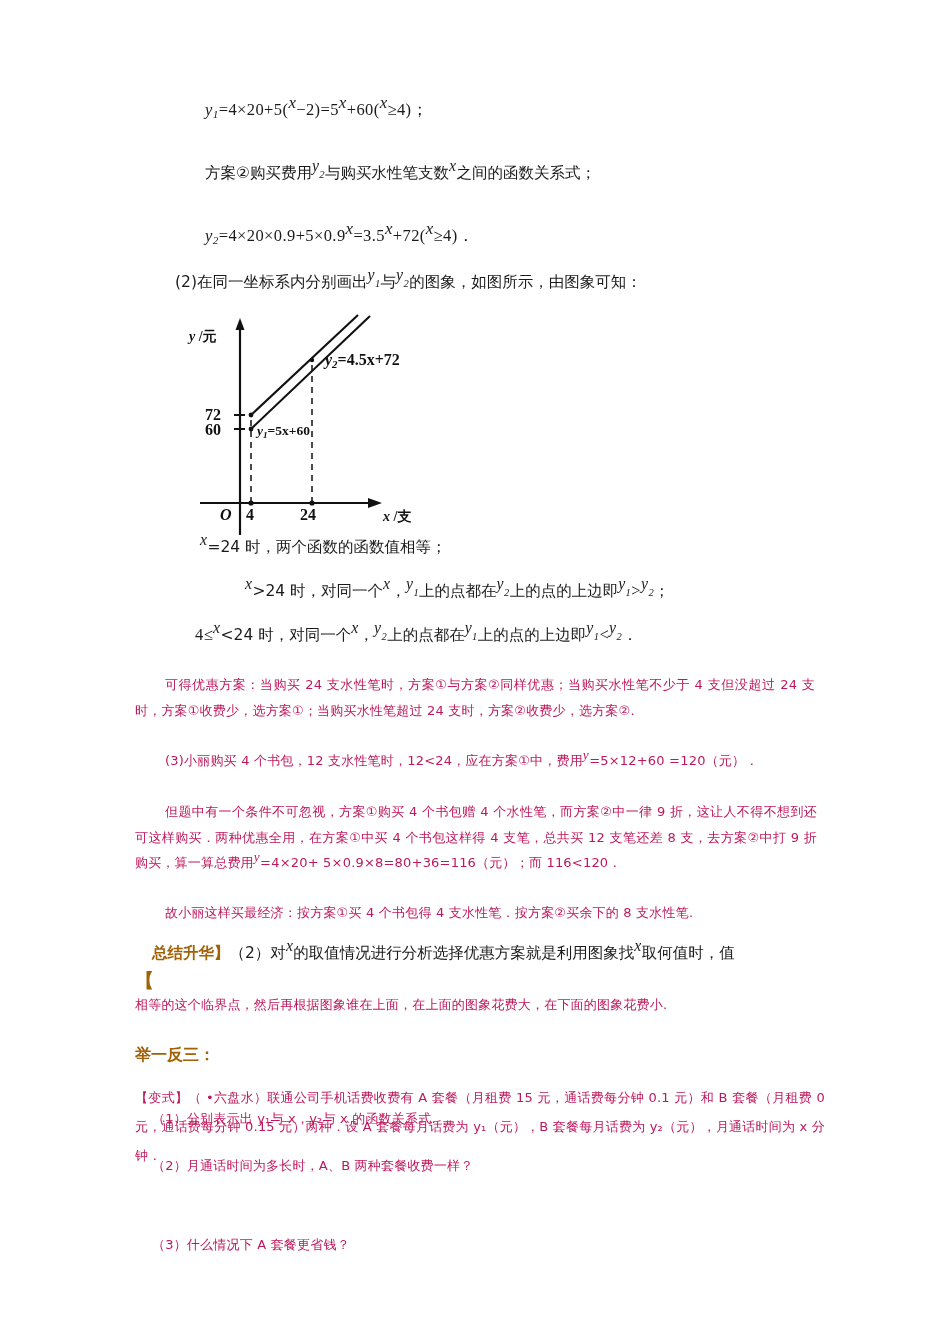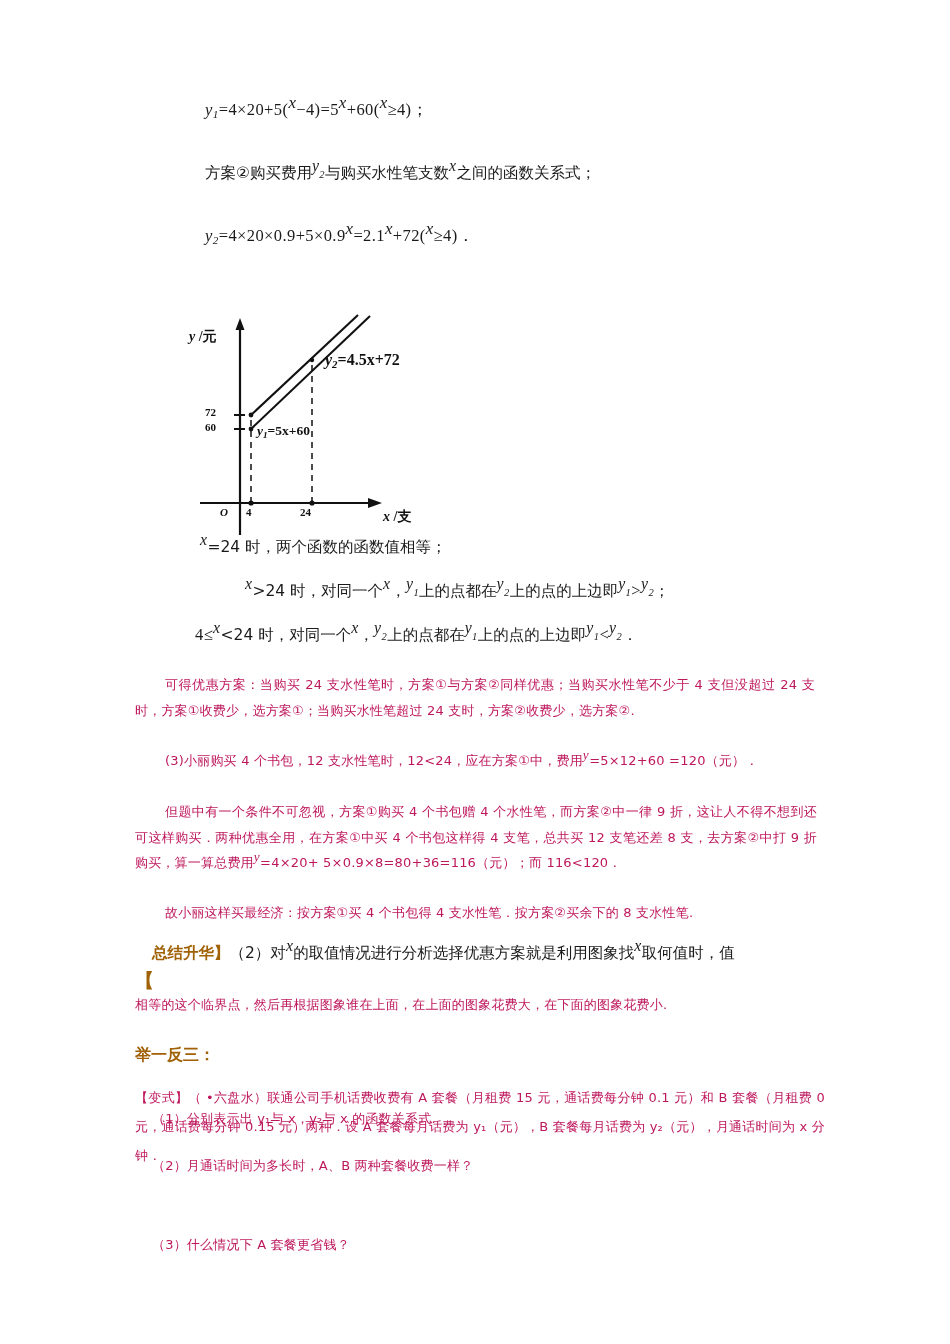--- a/index.html
+++ b/index.html
@@ -82,42 +82,45 @@
     font-family: "Liberation Serif", "DejaVu Serif", serif;
     font-weight: bold;
     font-size: 14px;
     white-space: nowrap;
     color: #111;
   }
   .gnum {
     position: absolute;
     font-family: "Liberation Serif", "DejaVu Serif", serif;
     font-weight: bold;
-    font-size: 11px;
+    font-size: 16px;
     color: #111;
   }
   .gitalic { font-style: italic; }
 </style>
 </head>
 <body>
 
 <div id="page">
 
   <div class="line eq" style="left:205px; top:99px;">
-    <span class="var">y</span><span class="sub">1</span><span>=4×20+5(</span><span class="raise">x</span><span>−4)=5</span><span class="raise">x</span><span>+60(</span><span class="raise">x</span><span>≥4)；</span>
+    <span class="var">y</span><span class="sub">1</span><span>=4×20+5(</span><span class="raise">x</span><span>−2)=5</span><span class="raise">x</span><span>+60(</span><span class="raise">x</span><span>≥4)；</span>
   </div>
 
   <div class="line cjk" style="left:205px; top:163px;">
     <span>方案②购买费用</span><span class="raise eq">y</span><span class="eq sub" style="position:relative; top:-0.26em;">2</span><span>与购买水性笔支数</span><span class="raise eq">x</span><span>之间的函数关系式；</span>
   </div>
 
   <div class="line eq" style="left:205px; top:225px;">
-    <span class="var">y</span><span class="sub">2</span><span>=4×20×0.9+5×0.9</span><span class="raise">x</span><span>=2.1</span><span class="raise">x</span><span>+72(</span><span class="raise">x</span><span>≥4)．</span>
-  </div>
-
+    <span class="var">y</span><span class="sub">2</span><span>=4×20×0.9+5×0.9</span><span class="raise">x</span><span>=3.5</span><span class="raise">x</span><span>+72(</span><span class="raise">x</span><span>≥4)．</span>
+  </div>
+
+  <div class="line cjk" style="left:175px; top:272px;">
+    <span>(2)在同一坐标系内分别画出</span><span class="raise eq">y</span><span class="eq sub" style="position:relative; top:-0.26em;">1</span><span>与</span><span class="raise eq">y</span><span class="eq sub" style="position:relative; top:-0.26em;">2</span><span>的图象，如图所示，由图象可知：</span>
+  </div>
 
   <div id="graph">
     <svg width="330" height="225" viewBox="0 0 330 225">
 
       <g stroke="#111" stroke-width="2.2" fill="none">
 
         <line x1="55" y1="225" x2="55" y2="17"></line>
 
         <line x1="15" y1="193" x2="187" y2="193"></line>
       </g>

